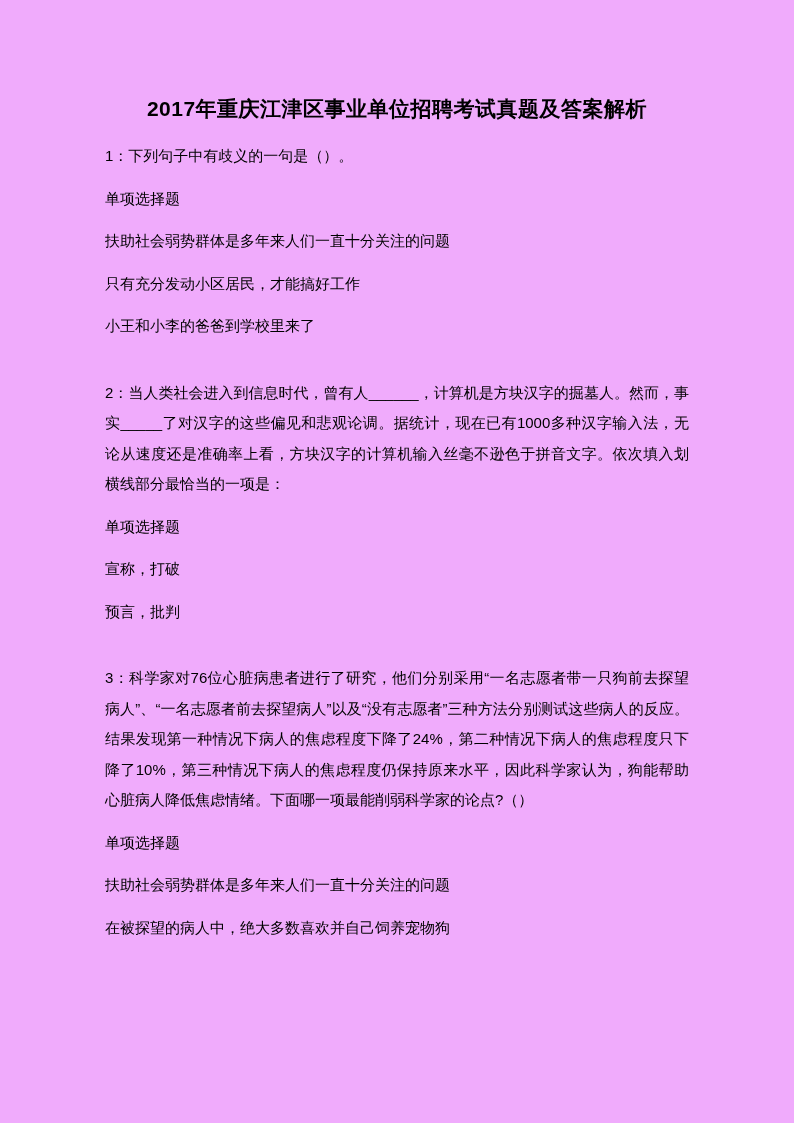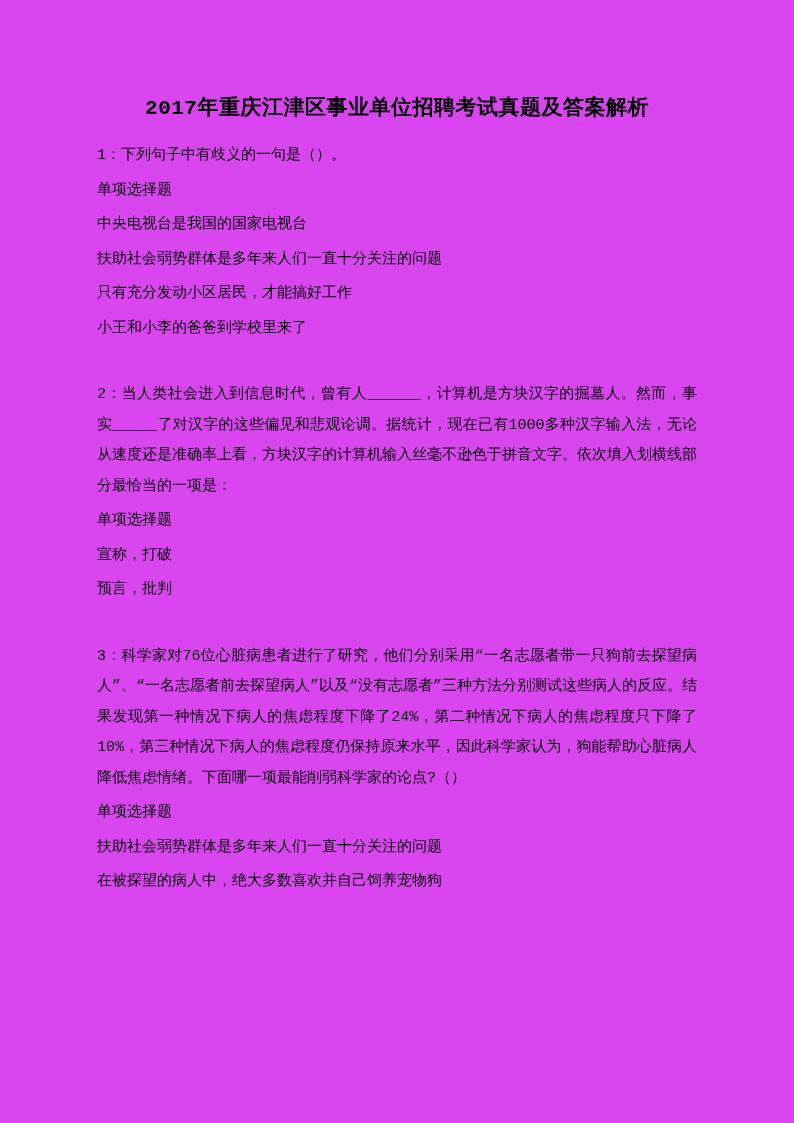--- a/index.html
+++ b/index.html
@@ -5,61 +5,60 @@
   html, body {
     margin: 0;
     padding: 0;
     background: #ffffff;
   }
   .page {
     position: relative;
     width: 794px;
     height: 1123px;
     margin: 0 auto;
-    background: #d946ef;
+    background: #f0abfc;
     box-sizing: border-box;
     padding: 93px 93px 0 93px;
     color: #000000;
-    font-family: Liberation Mono, monospace;
+    font-family: Liberation Sans, sans-serif;
     overflow: hidden;
   }
   .doc-title {
     margin: 0 0 16px 0;
     font-size: 21px;
     font-weight: bold;
     line-height: 32px;
     text-align: center;
     letter-spacing: 0.5px;
     white-space: nowrap;
   }
   .question {
     margin: 0;
   }
   .question + .question {
     margin-top: 36px;
   }
   .question p {
-    margin: 4px;
+    margin: 12px;
     font-size: 15px;
     line-height: 30.5px;
     text-align: justify;
     text-justify: inter-ideograph;
   }
 </style>
 </head>
 <body>
 
 <div class="page">
 
   <h1 class="doc-title">2017年重庆江津区事业单位招聘考试真题及答案解析</h1>
 
   <section class="question">
     <p>1：下列句子中有歧义的一句是（）。</p>
     <p>单项选择题</p>
-    <p>中央电视台是我国的国家电视台</p>
     <p>扶助社会弱势群体是多年来人们一直十分关注的问题</p>
     <p>只有充分发动小区居民，才能搞好工作</p>
     <p>小王和小李的爸爸到学校里来了</p>
   </section>
 
   <section class="question">
     <p>2：当人类社会进入到信息时代，曾有人______，计算机是方块汉字的掘墓人。然而，事实_____了对汉字的这些偏见和悲观论调。据统计，现在已有1000多种汉字输入法，无论从速度还是准确率上看，方块汉字的计算机输入丝毫不逊色于拼音文字。依次填入划横线部分最恰当的一项是：</p>
     <p>单项选择题</p>
     <p>宣称，打破</p>
     <p>预言，批判</p>

